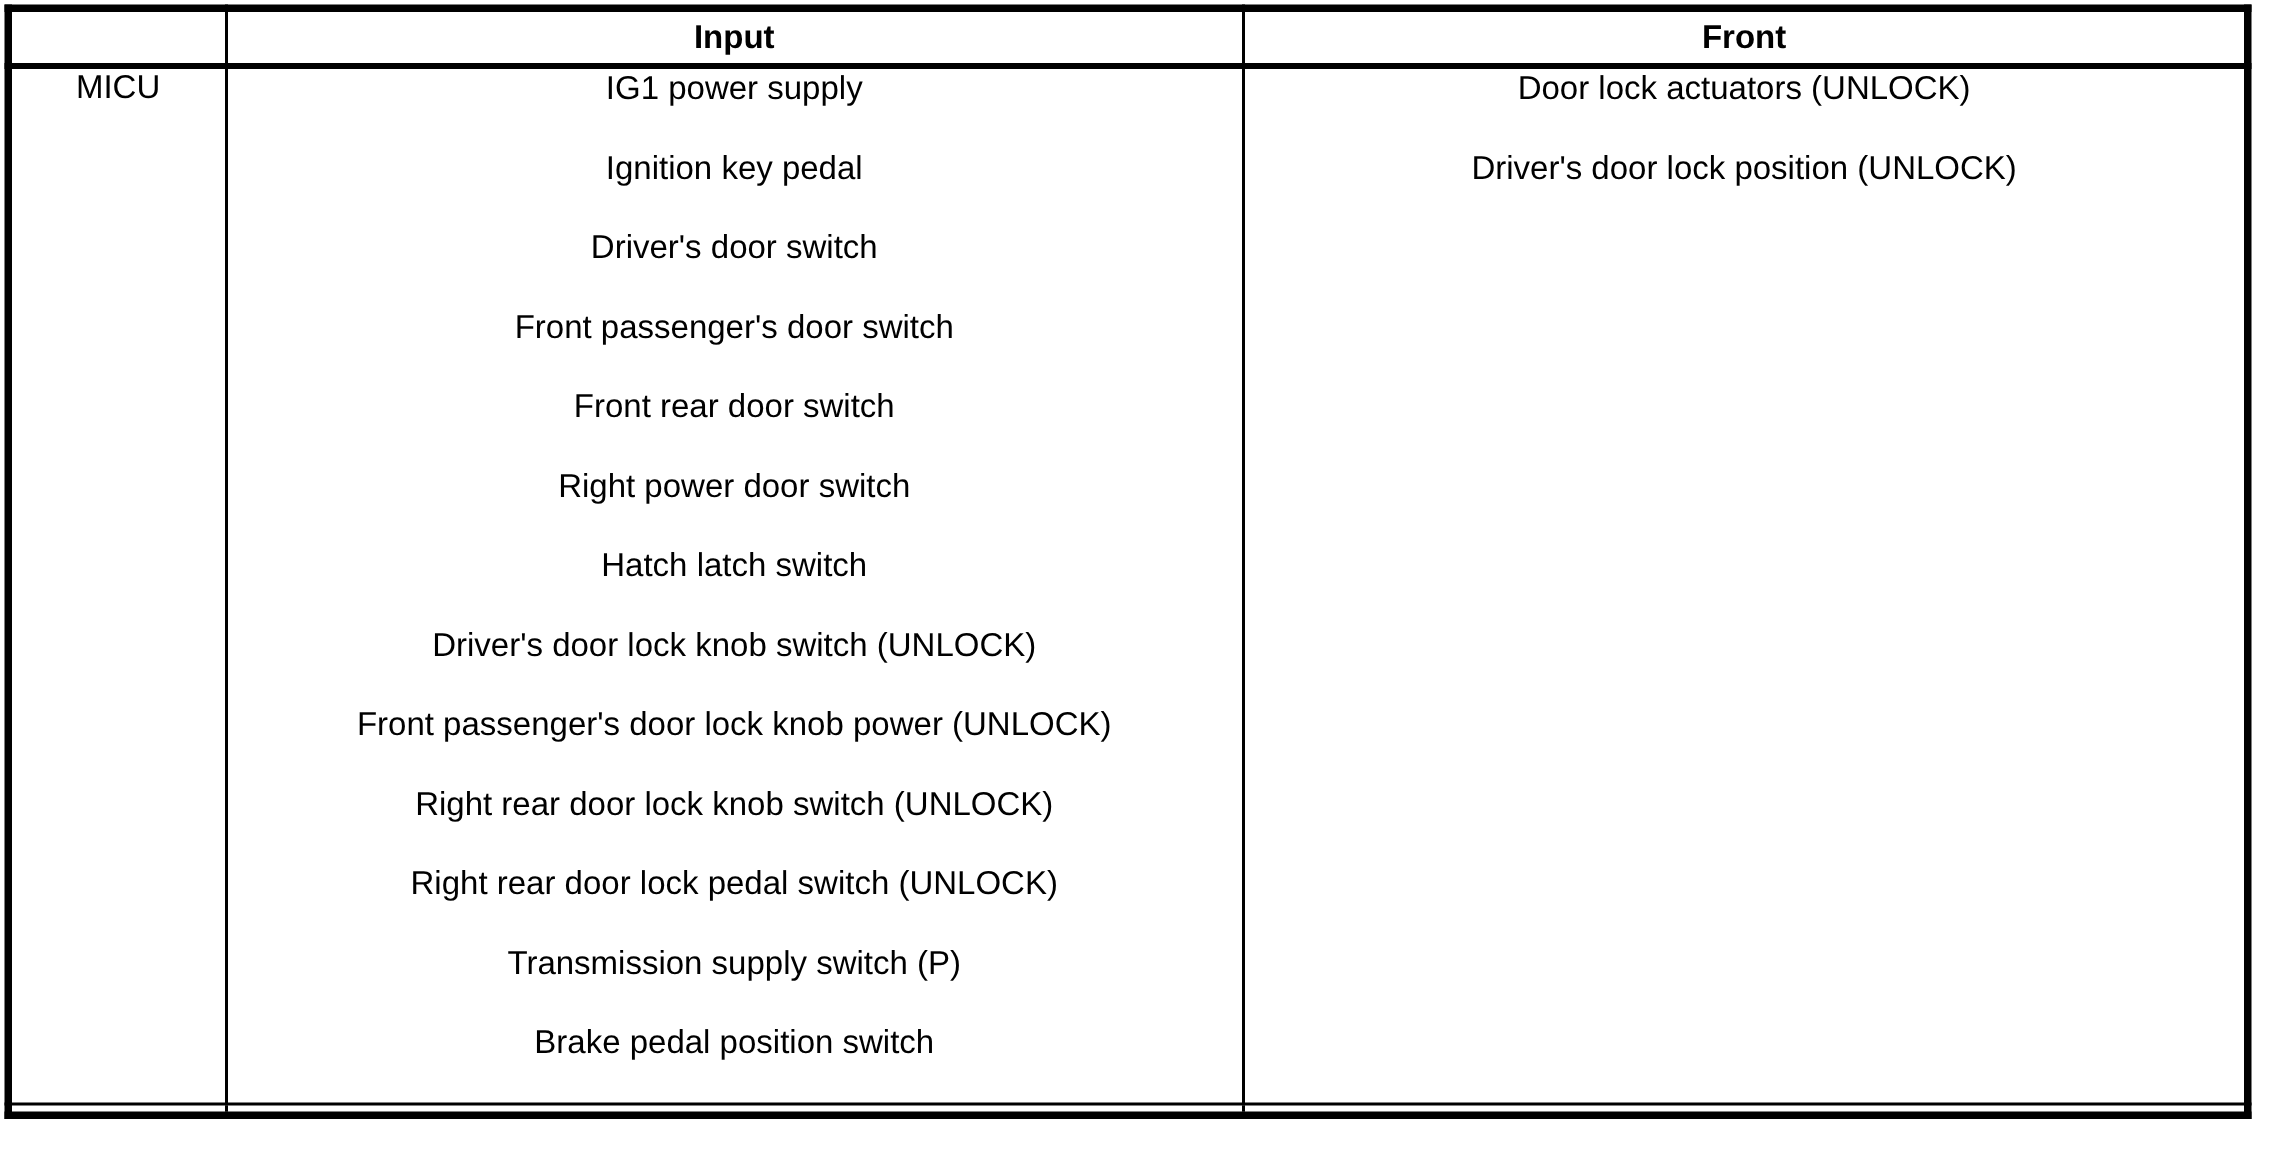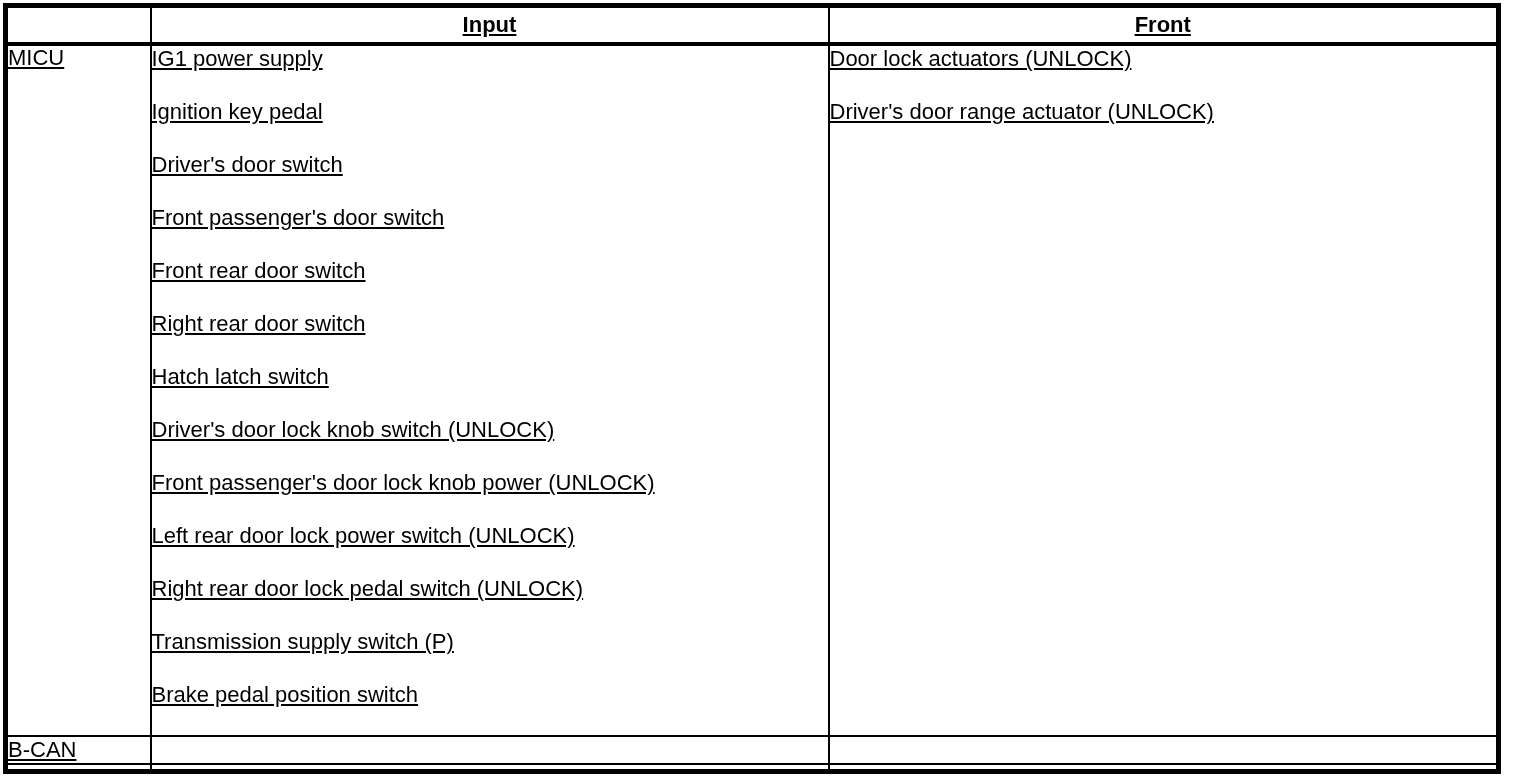--- a/index.html
+++ b/index.html
@@ -13,27 +13,27 @@
     overflow: hidden;
   }
   .page {
     padding: 3px 0 0 3px;
   }
   table.io-table {
     border-collapse: collapse;
     table-layout: fixed;
     width: 1253px;
     border: 5px solid #000000;
-    text-decoration: underline;
   }
   table.io-table td {
     border: 2px solid #000000;
     vertical-align: top;
     padding: 0;
     overflow: hidden;
+    text-align: center;
   }
   tr.header-row td {
     height: 34px;
     vertical-align: middle;
     font-weight: bold;
     font-size: 22px;
     text-align: center;
     border-bottom: 4px solid #000000;
   }
   td.source-cell {
@@ -79,38 +79,33 @@
         <td>Front</td>
       </tr>
       <tr>
         <td class="source-cell">MICU</td>
         <td class="list-cell">
           <div class="list-item">IG1 power supply</div>
           <div class="list-item">Ignition key pedal</div>
           <div class="list-item">Driver's door switch</div>
           <div class="list-item">Front passenger's door switch</div>
           <div class="list-item">Front rear door switch</div>
-          <div class="list-item">Right rear door switch</div>
+          <div class="list-item">Right power door switch</div>
           <div class="list-item">Hatch latch switch</div>
           <div class="list-item">Driver's door lock knob switch (UNLOCK)</div>
           <div class="list-item">Front passenger's door lock knob power (UNLOCK)</div>
-          <div class="list-item">Left rear door lock power switch (UNLOCK)</div>
+          <div class="list-item">Right rear door lock knob switch (UNLOCK)</div>
           <div class="list-item">Right rear door lock pedal switch (UNLOCK)</div>
           <div class="list-item">Transmission supply switch (P)</div>
           <div class="list-item">Brake pedal position switch</div>
         </td>
         <td class="list-cell">
           <div class="list-item">Door lock actuators (UNLOCK)</div>
-          <div class="list-item">Driver's door range actuator (UNLOCK)</div>
+          <div class="list-item">Driver's door lock position (UNLOCK)</div>
         </td>
-      </tr>
-      <tr class="bcan-row">
-        <td class="source-cell">B-CAN</td>
-        <td class="list-cell"></td>
-        <td class="list-cell"></td>
       </tr>
       <tr class="strip-row">
         <td></td>
         <td></td>
         <td></td>
       </tr>
     </tbody>
   </table>
 </div>
 

